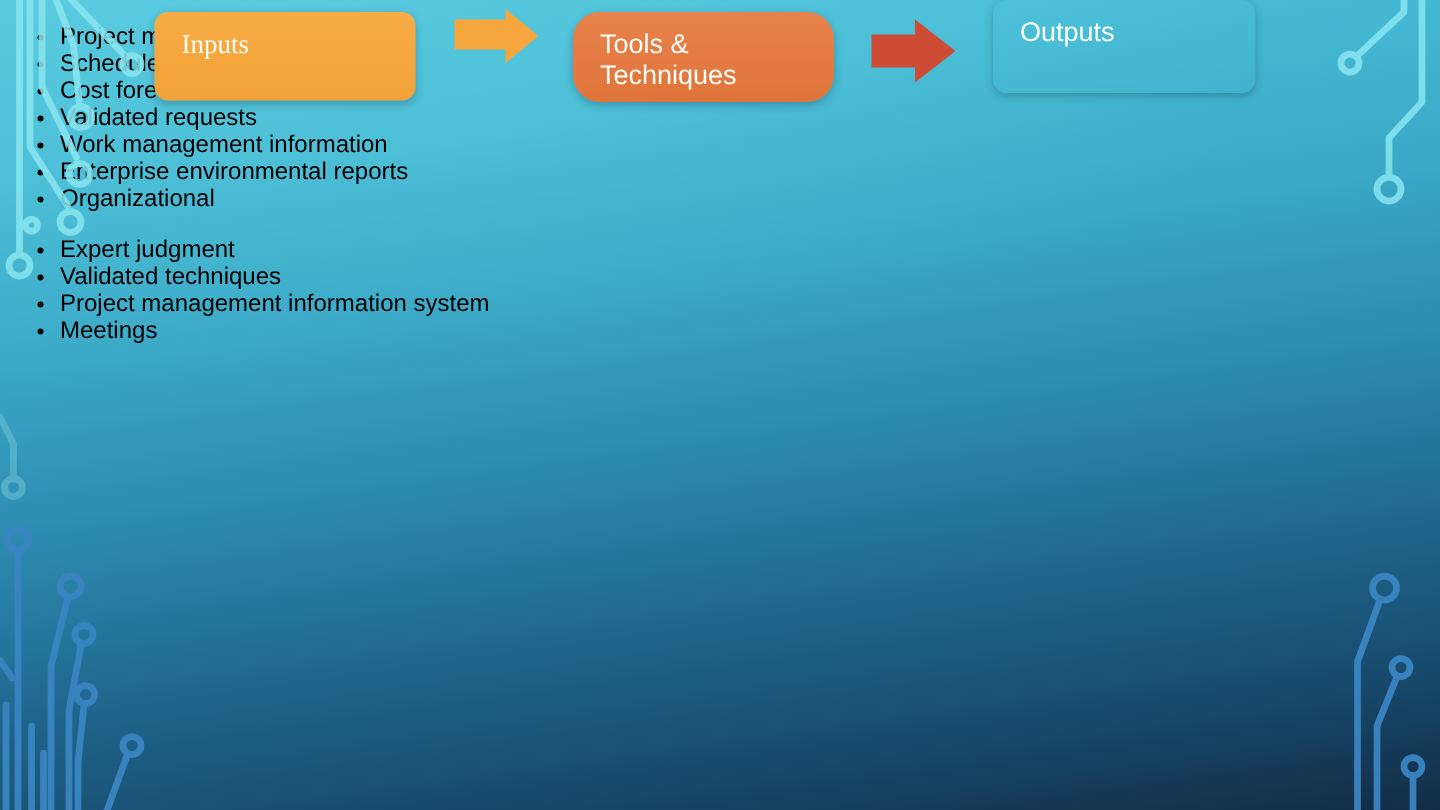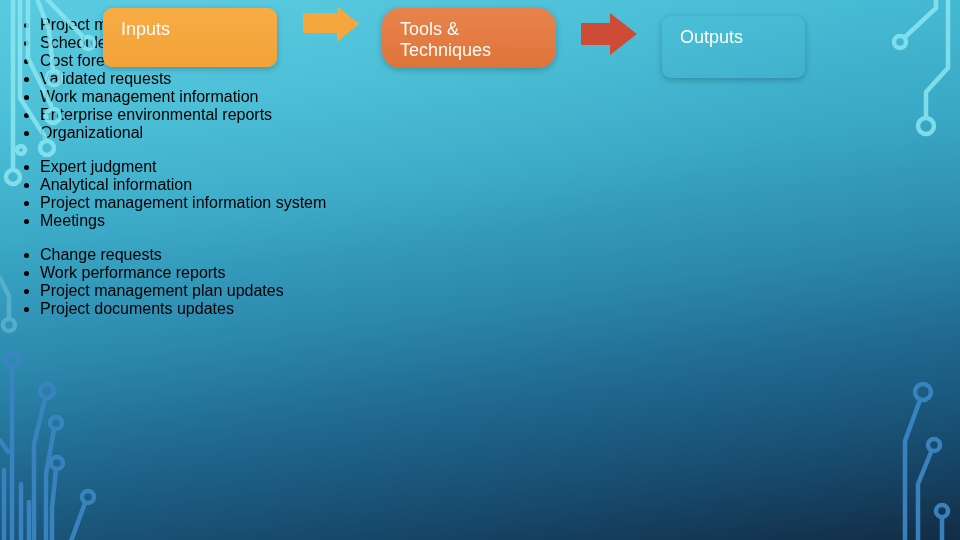--- a/index.html
+++ b/index.html
@@ -16,23 +16,23 @@
   .circ-cyan{stroke:#8AE6F0;stroke-width:4.5;opacity:0.85;}
   .circ-cyan-fade{stroke:#63B9D2;stroke-width:4.5;opacity:0.7;}
   .circ-blue{stroke:#3A85C2;stroke-width:4.5;opacity:0.95;}
   .arrow1{fill:#F5A63C;}
   .arrow2{fill:#CE4B36;}
   .header{
     position:absolute;z-index:1;box-sizing:border-box;border-radius:9px;
     color:#FDFDF8;font-size:18px;line-height:21px;padding:11px 6px 0 18px;
     box-shadow:0 2px 6px rgba(0,20,40,0.25);
   }
-  .hdr-inputs{left:103px;top:8px;width:174px;height:59px;background:linear-gradient(#F8AC45,#F2A238);}
+  .hdr-inputs{left:103px;top:8px;width:174px;height:59px;background:linear-gradient(#F8AC45,#F2A238);font-family:Liberation Serif, serif;}
   .hdr-tools{left:382px;top:8px;width:174px;height:60px;background:linear-gradient(#E8834D,#DF7439);border-radius:18px;}
-  .hdr-outputs{left:662px;top:16px;width:143px;height:62px;background:linear-gradient(#D35240,#C94631;}
+  .hdr-outputs{left:662px;top:0;width:175px;height:62px;background:linear-gradient(#D35240,#C94631;}
   .hdr-outputs{background:linear-gradient(#D35240,#C94631);}
   .card{
     position:absolute;z-index:2;box-sizing:border-box;border-radius:20px;
     background:linear-gradient(rgba(255,255,255,0.76) 0px,rgba(255,255,255,0.90) 26px,rgba(255,255,255,0.94) 60px,rgba(255,255,255,0.94) 100%);
     box-shadow:0 4px 12px rgba(0,20,40,0.22);
     color:#0A0A0A;font-size:17.5px;line-height:20px;
   }
   .card-inputs{left:137px;top:50px;width:175px;height:488px;padding-top:17px;}
   .card-tools{left:412px;top:53px;width:180px;height:477px;padding-top:15px;}
   .card-outputs{left:697px;top:48px;width:176px;height:484px;padding-top:19px;}
@@ -120,27 +120,19 @@
         <li>Cost forecasts</li>
         <li>Validated requests</li>
         <li>Work management information</li>
         <li>Enterprise environmental reports</li>
         <li>Organizational</li>
       </ul>
   </div>
   <div class="card card-tools">
     <ul>
         <li>Expert judgment</li>
-        <li>Analytical information</li>
+        <li>Validated techniques</li>
         <li>Project management information system</li>
         <li>Meetings</li>
-      </ul>
-  </div>
-  <div class="card card-outputs">
-    <ul>
-        <li>Change requests</li>
-        <li>Work performance reports</li>
-        <li>Project management plan updates</li>
-        <li>Project documents updates</li>
       </ul>
   </div>
 
 </div>
 
 </body></html>

